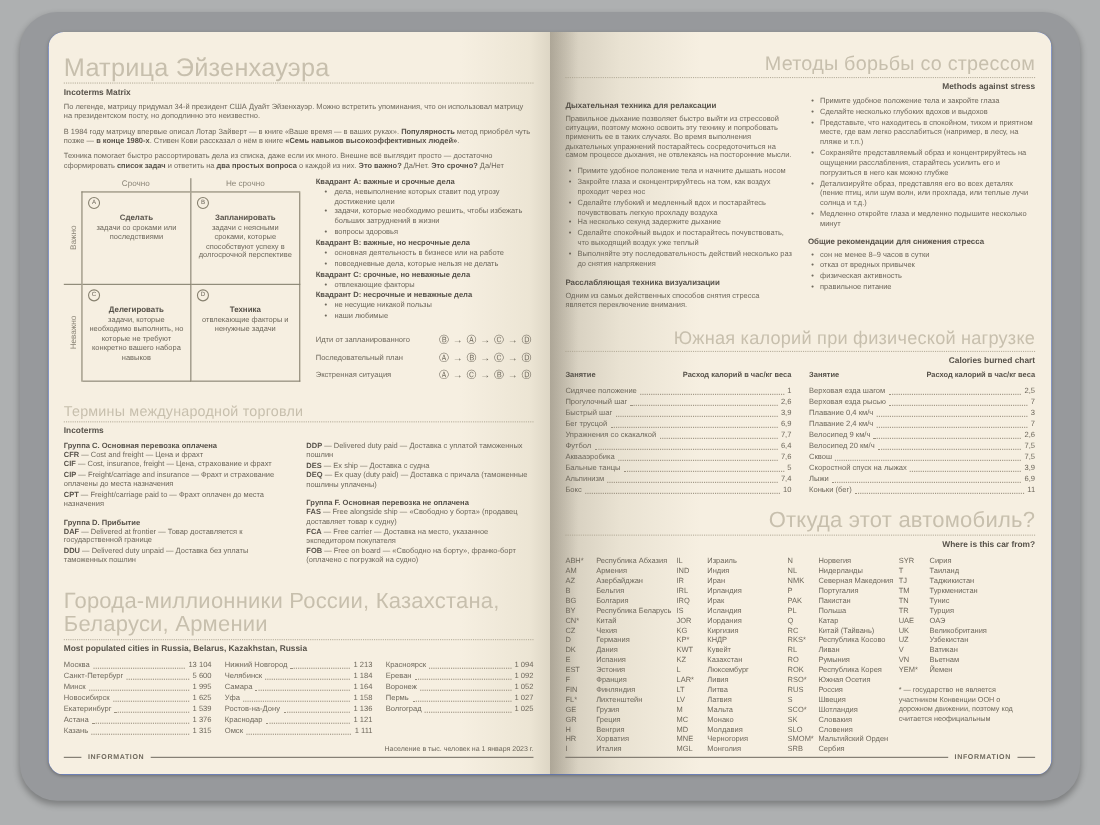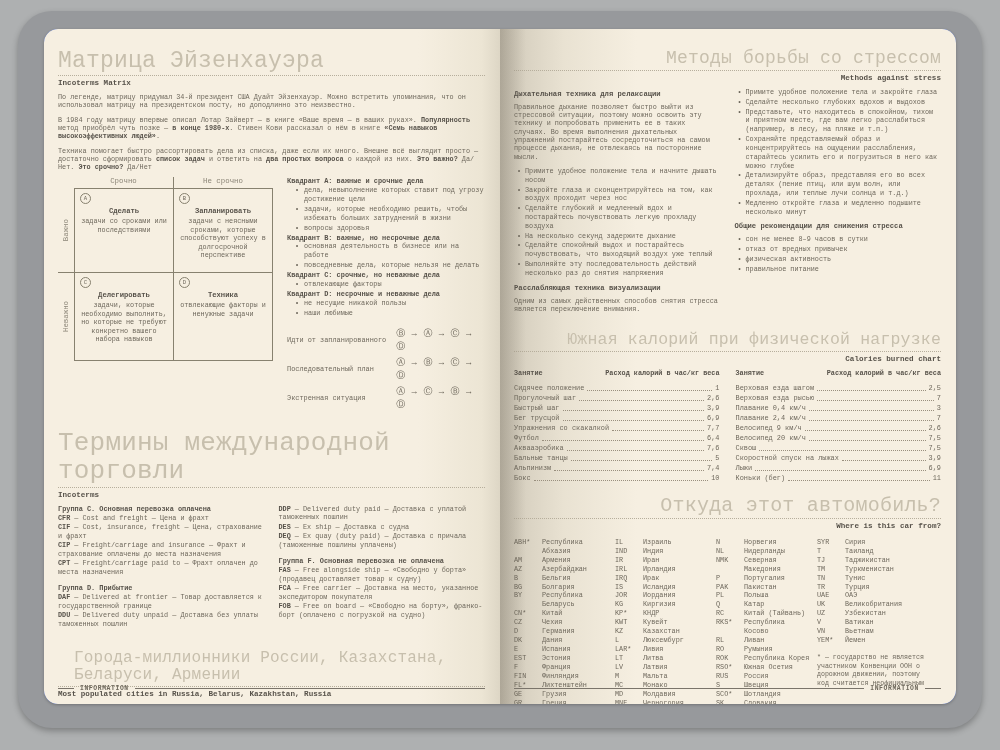--- a/index.html
+++ b/index.html
@@ -1,25 +1,25 @@
 <!DOCTYPE html>
 <html><head>
 <meta charset="utf-8">
 <style>
   html,body{margin:0;padding:0;}
   body{width:1000px;height:750px;background:#aeb0b1;font-family:"Liberation Sans",sans-serif;position:relative;overflow:hidden;}
   .cover{position:absolute;left:18px;right:18px;top:11px;bottom:22px;background:#97999c;border-radius:34px;box-shadow:0 3px 6px rgba(0,0,0,.28);}
-  .pages{position:absolute;left:44px;right:44px;top:29px;bottom:46px;display:flex;border-radius:14px;overflow:hidden;background:#1d4ed8;box-shadow:0 1px 3px rgba(0,0,0,.25);font-family:Liberation Mono, monospace;}
+  .pages{position:absolute;left:44px;right:44px;top:29px;bottom:46px;display:flex;border-radius:14px;overflow:hidden;background:#1d4ed8;box-shadow:0 1px 3px rgba(0,0,0,.25);}
   .page{flex:1;position:relative;box-sizing:border-box;padding:20px 15px 24px 14px;}
   .page.left{background:linear-gradient(to right,#f6efe1 82%,#ece5d4 96%,#ddd6c5 100%);}
   .page.right{background:linear-gradient(to right,#c9c2b3 0%,#d8d1c1 5%,#e9e2d2 14%,#f6efe1 30%);}
   .page.right::before{content:"";position:absolute;left:0;top:0;bottom:0;width:26px;background:linear-gradient(to right,rgba(90,83,68,.25),transparent);}
   
   .title{color:#c7bfad;font-weight:400;letter-spacing:.2px;line-height:1.05;}
-  .t-xl{font-size:23px;} .t-lg{font-size:26px;} .t-md{font-size:16px;margin-left:16px;} .t-stress{font-size:18px;} .t-cal{font-size:16.5px;} .t-car{font-size:20px;}
+  .t-xl{font-size:23px;} .t-lg{font-size:13px;} .t-md{font-size:20px;} .t-stress{font-size:18px;} .t-cal{font-size:16.5px;} .t-car{font-size:20px;}
   .rule{border-top:1px dotted #b6ae9c;margin:2px 0 3px;}
   .sub{font-size:7.6px;font-weight:bold;color:#57524a;margin-bottom:6px;}
   .ra{text-align:right;}
   .body{font-size:6.8px;color:#6e685c;line-height:1.22;margin:0 0 6px;}
   b{color:#57524a;}
   .shead{font-size:7.2px;font-weight:bold;color:#57524a;margin:2px 0 5px;}
   ul{list-style:none;margin:0 0 6px;padding:0;}
   li.bullet{font-size:6.8px;color:#6e685c;line-height:1.3;position:relative;padding-left:11px;margin-bottom:1px;}
   li.bullet::before{content:"•";position:absolute;left:3px;color:#6e685c;}
   

